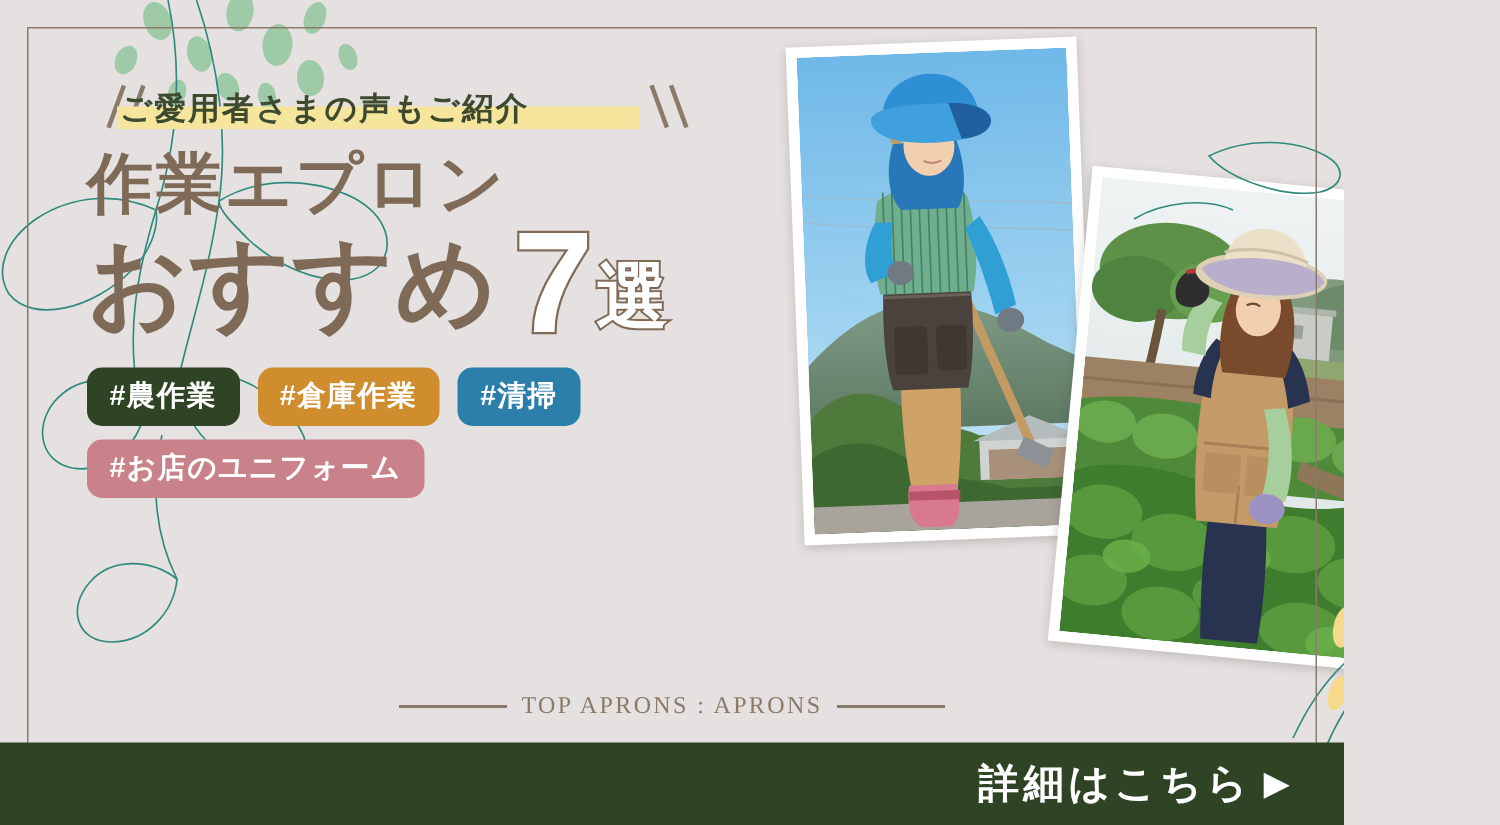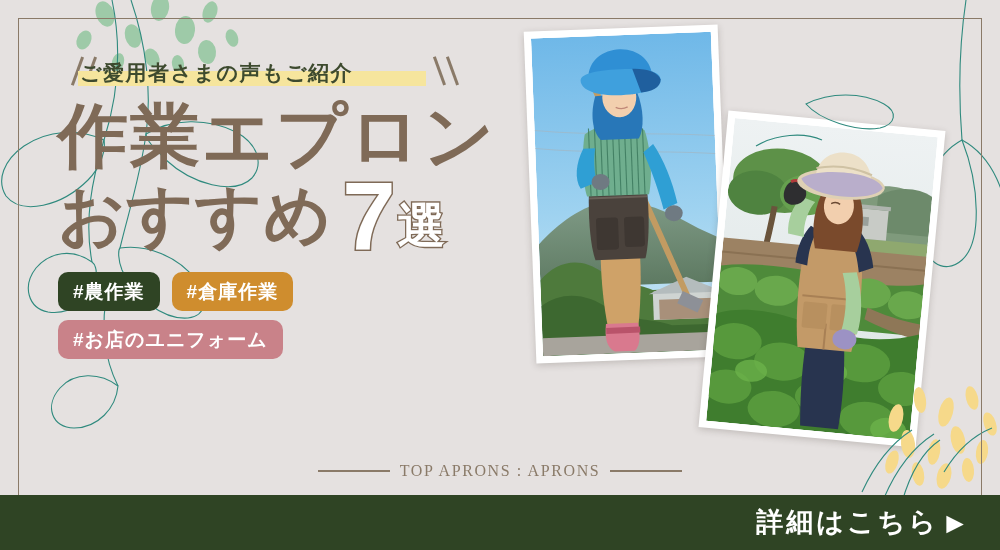--- a/index.html
+++ b/index.html
@@ -5,21 +5,21 @@
   * { margin:0; padding:0; box-sizing:border-box; }
   html,body { width:1000px; height:550px; }
   body {
     font-family:"Liberation Sans", sans-serif;
     background:#e5e1e0;
     overflow:hidden;
     position:relative;
   }
   .banner {
     position:absolute; inset:0;
-    width:1000px; height:550px;
+    width:896px; height:550px;
     background:#e5e1e0;
     overflow:hidden;
   }
 
   
   .frame {
     position:absolute;
     left:18px; top:18px; right:18px; bottom:18px;
     border:1.5px solid #8a7a68;
     pointer-events:none;
@@ -98,21 +98,21 @@
     background:#8a7a68;
     top:4px;
   }
   .slash.l1 { left:18px;  transform:rotate(20deg); }
   .slash.l2 { left:31px;  transform:rotate(20deg); }
   .slash.r1 { left:380px; transform:rotate(-20deg); }
   .slash.r2 { left:393px; transform:rotate(-20deg); }
 
   
   .headline-1 {
-    font-size:70px;
+    font-size:44px;
     font-weight:700;
     color:#7f6a57;
     letter-spacing:2px;
     line-height:1.05;
     margin-top:4px;
   }
   .headline-2 {
     display:flex;
     align-items:flex-end;
     margin-top:4px;
@@ -481,20 +481,21 @@
 
     <div class="headline-2">
       <span class="h2-text">おすすめ</span>
       <span class="h2-seven">7</span>
       <span class="h2-sen">選</span>
     </div>
 
     <div class="tags">
       <span class="tag" style="background-color: rgb(47, 68, 36);">#農作業</span>
       <span class="tag" style="background-color: rgb(207, 141, 46);">#倉庫作業</span>
+      <span class="tag" style="background-color: rgb(44, 126, 171);">#清掃</span>
       <span class="tag" style="background-color: rgb(201, 130, 137);">#お店のユニフォーム</span>
     </div>
   </div>
 
   <div class="caption">
     <span class="rule"></span>
     <span class="cap-text">TOP APRONS : APRONS</span>
     <span class="rule"></span>
   </div>
 

